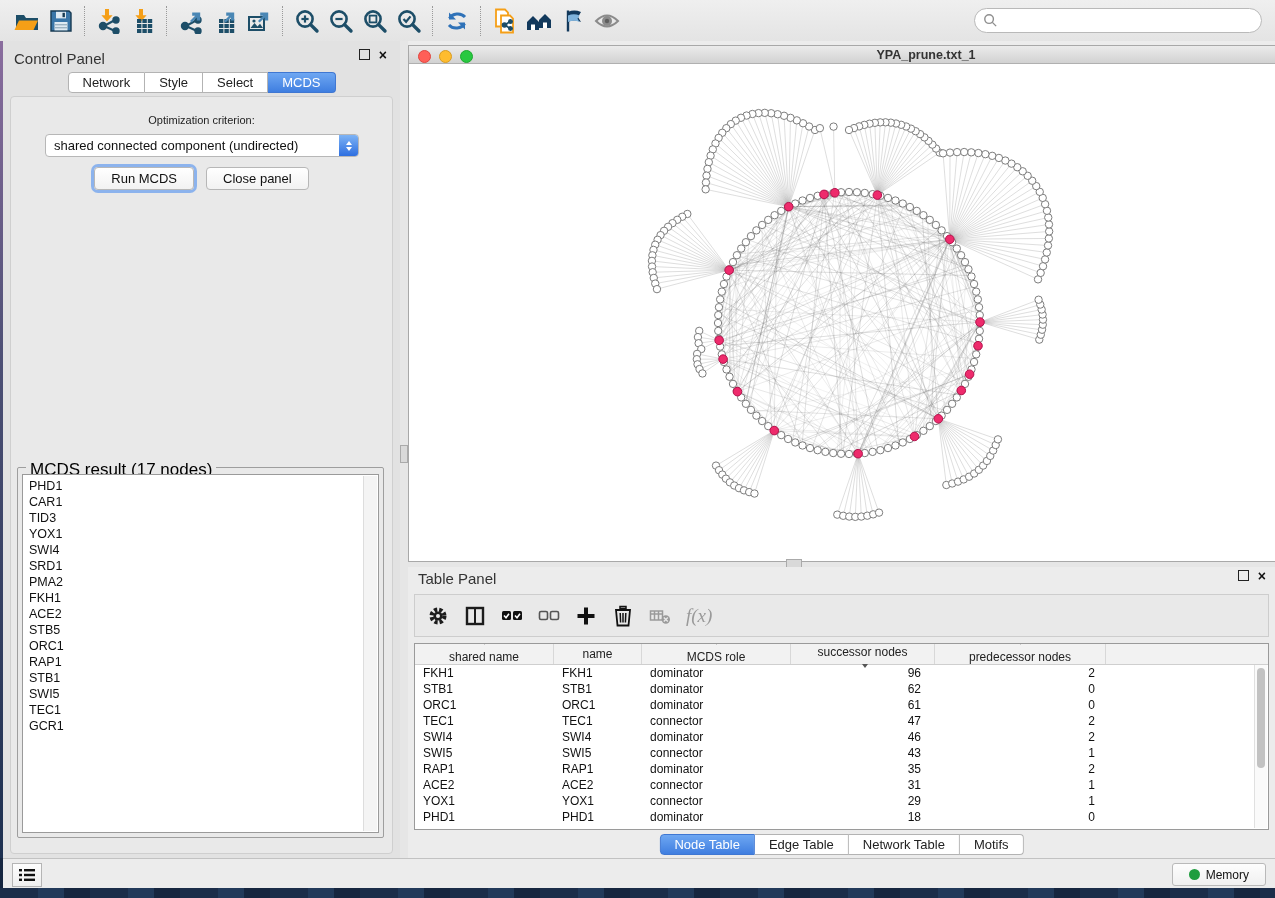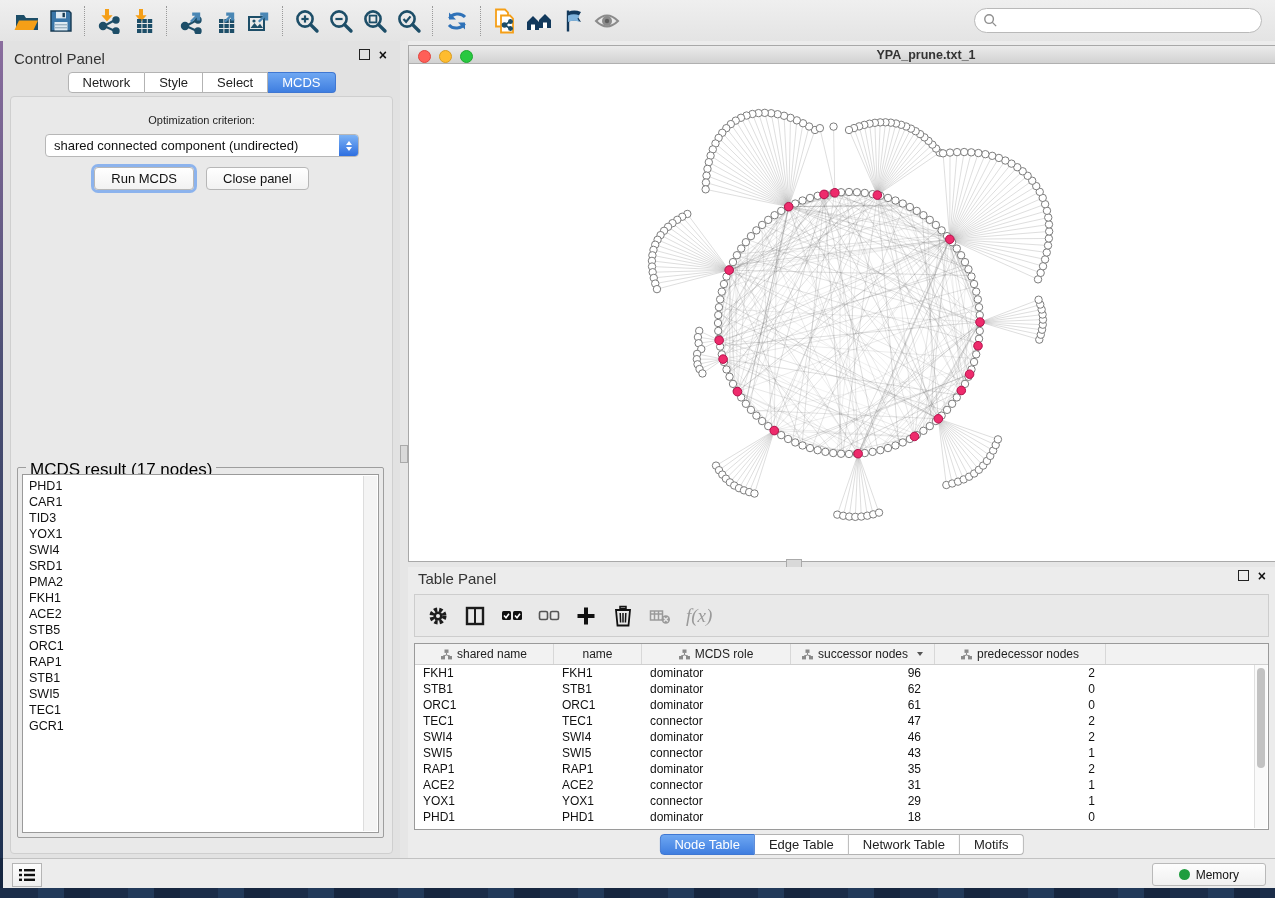--- a/index.html
+++ b/index.html
@@ -65,34 +65,34 @@
   
   .table-panel{position:absolute;left:0;top:526px;width:867px;height:291px;background:#ececec;}
   .tp-title{position:absolute;left:10px;top:3px;}
   .tp-icons{right:9px;top:3px;}
   .tp-toolbar{position:absolute;left:6px;right:6px;top:27px;height:43px;background:#e9e9e9;border:1px solid #cdcdcd;box-sizing:border-box;display:flex;align-items:center;padding-left:12px;gap:9px;}
   .tp-btn{width:28px;height:28px;display:flex;align-items:center;justify-content:flex-start;}
   .tp-btn svg{width:22px;height:22px;}
   .tp-btn .fx{font-family:"Liberation Serif","DejaVu Serif",serif;font-style:italic;font-size:19px;color:#9a9a9a;}
   .data-table{position:absolute;left:6px;right:6px;top:76px;height:187px;background:#fff;border:1px solid #9a9a9a;box-sizing:border-box;overflow:hidden;}
   .thead{display:flex;height:20px;background:#f2f2f2;border-bottom:1px solid #cfcfcf;}
-  .th{display:flex;align-items:center;justify-content:center;gap:5px;font-size:12px;color:#222;border-right:1px solid #d8d8d8;box-sizing:border-box;position:relative;}
+  .th{display:flex;align-items:center;justify-content:center;gap:5px;font-size:12px;color:#222;border-right:1px solid #d8d8d8;box-sizing:border-box;position:relative;flex-direction:column;}
   .th svg{width:11px;height:11px;}
   .th .chev{width:0;height:0;border-left:3.5px solid transparent;border-right:3.5px solid transparent;border-top:4.5px solid #555;margin-left:4px;}
   .tr{display:flex;height:16px;font-size:12px;color:#111;align-items:center;}
   .td{box-sizing:border-box;white-space:nowrap;overflow:hidden;}
   .td.left{padding-left:8px;text-align:left;}
   .td.num{text-align:right;}
   .tbl-scroll{position:absolute;top:21px;bottom:1px;right:1px;width:12px;background:#fafafa;border-left:1px solid #e0e0e0;}
   .tbl-thumb{position:absolute;top:3px;left:1.5px;width:8px;height:100px;background:#c2c2c2;border-radius:4px;}
   .tbl-tabs{position:absolute;top:267px;left:50%;transform:translateX(-50%);display:flex;height:21px;}
   
   .status-bar{position:absolute;left:3px;top:858px;width:1272px;height:30px;background:#ececec;border-top:1px solid #c2c2c2;box-sizing:border-box;}
   .list-btn{position:absolute;left:9px;top:4px;width:28px;height:22px;background:linear-gradient(#fdfdfd,#efefef);border:1px solid #b5b5b5;display:flex;align-items:center;justify-content:center;}
-  .mem-btn{position:absolute;right:9px;top:4px;height:21px;background:linear-gradient(#fdfdfd,#f0f0f0);border:1px solid #b9b9b9;border-radius:3px;display:flex;align-items:center;gap:6px;padding:0 26px;font-size:12px;color:#111;}
+  .mem-btn{position:absolute;right:9px;top:4px;height:21px;background:linear-gradient(#fdfdfd,#f0f0f0);border:1px solid #b9b9b9;border-radius:3px;display:flex;align-items:center;gap:6px;padding:0 16px;font-size:12px;color:#111;}
   .mem-dot{width:11px;height:11px;border-radius:50%;background:#1f9d3f;}
   .bottom-strip{position:absolute;left:0;top:888px;width:1275px;height:10px;background:repeating-linear-gradient(90deg,#1b2d49 0 38px,#223a5a 38px 64px,#16263f 64px 90px);}
 </style>
 </head>
 <body>
 
 <div class="screen">
   <div class="wall"></div>
   <div class="app">
 

